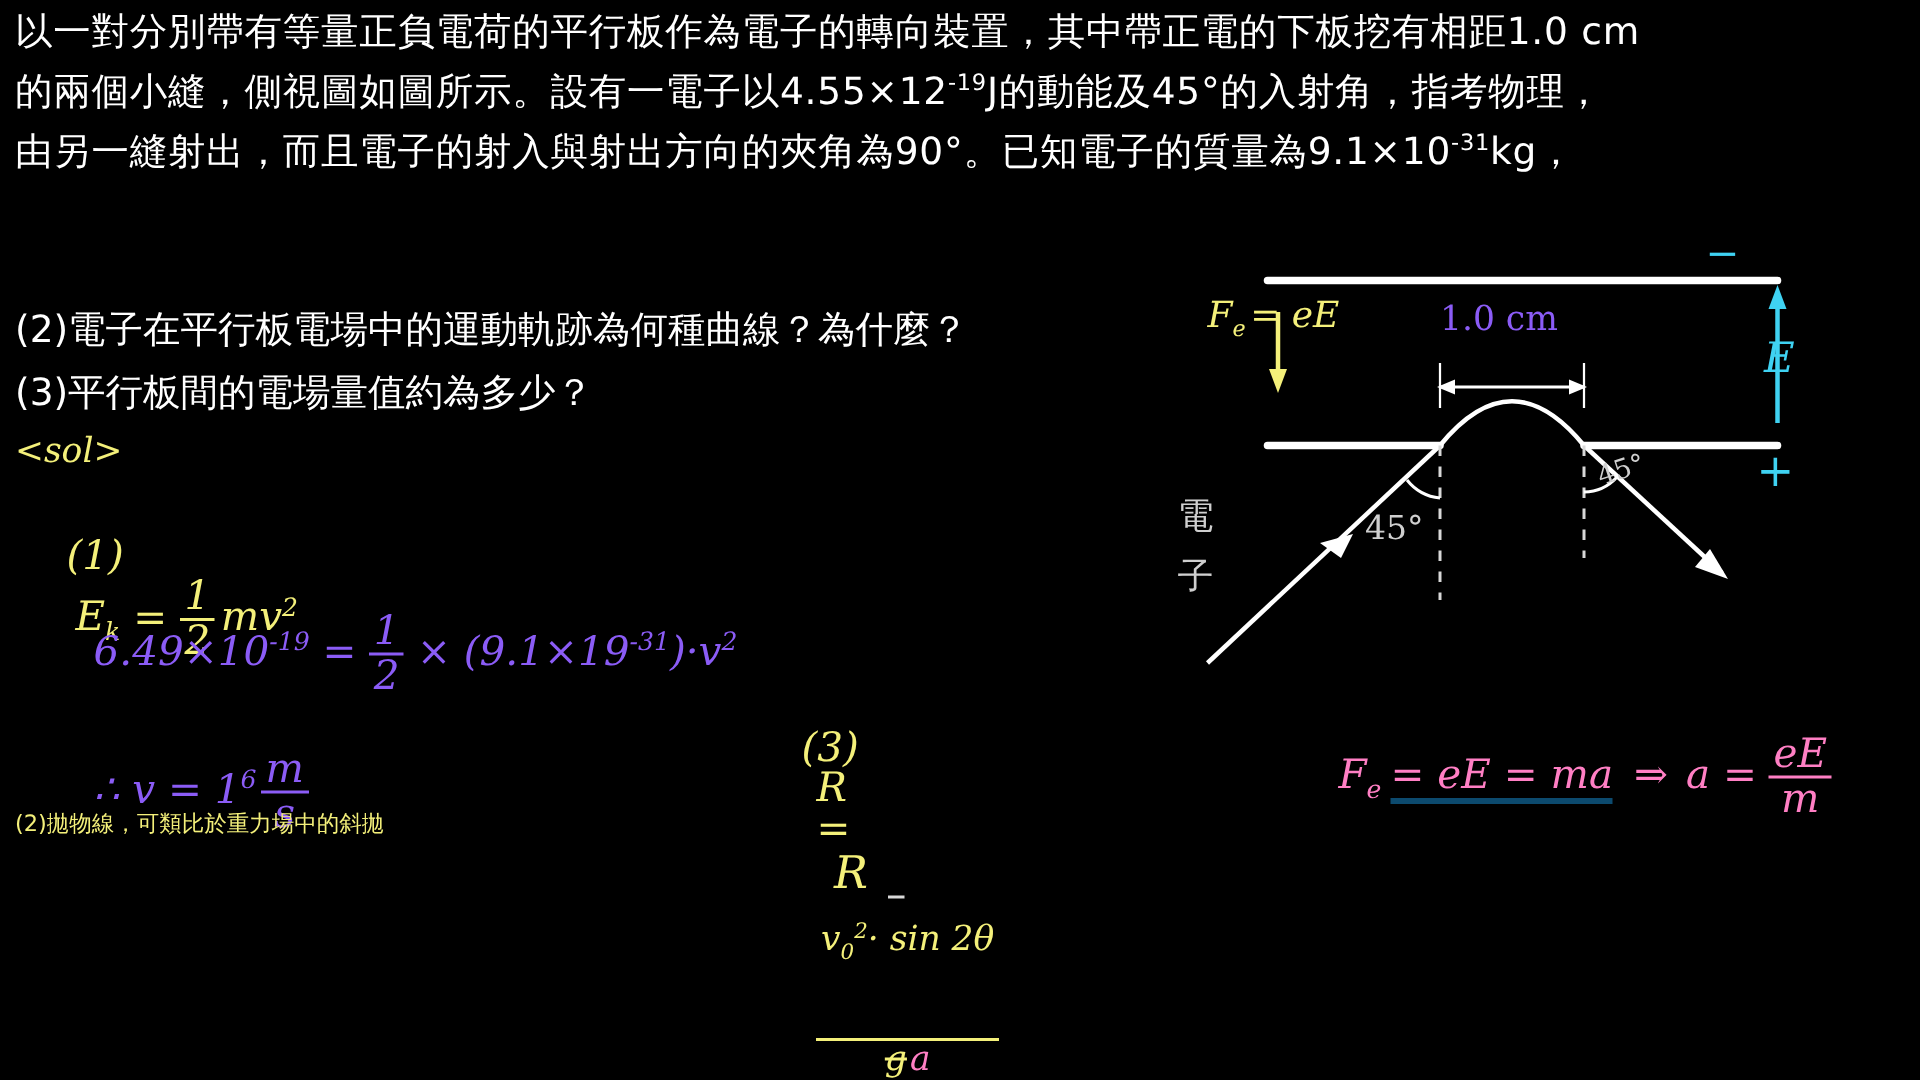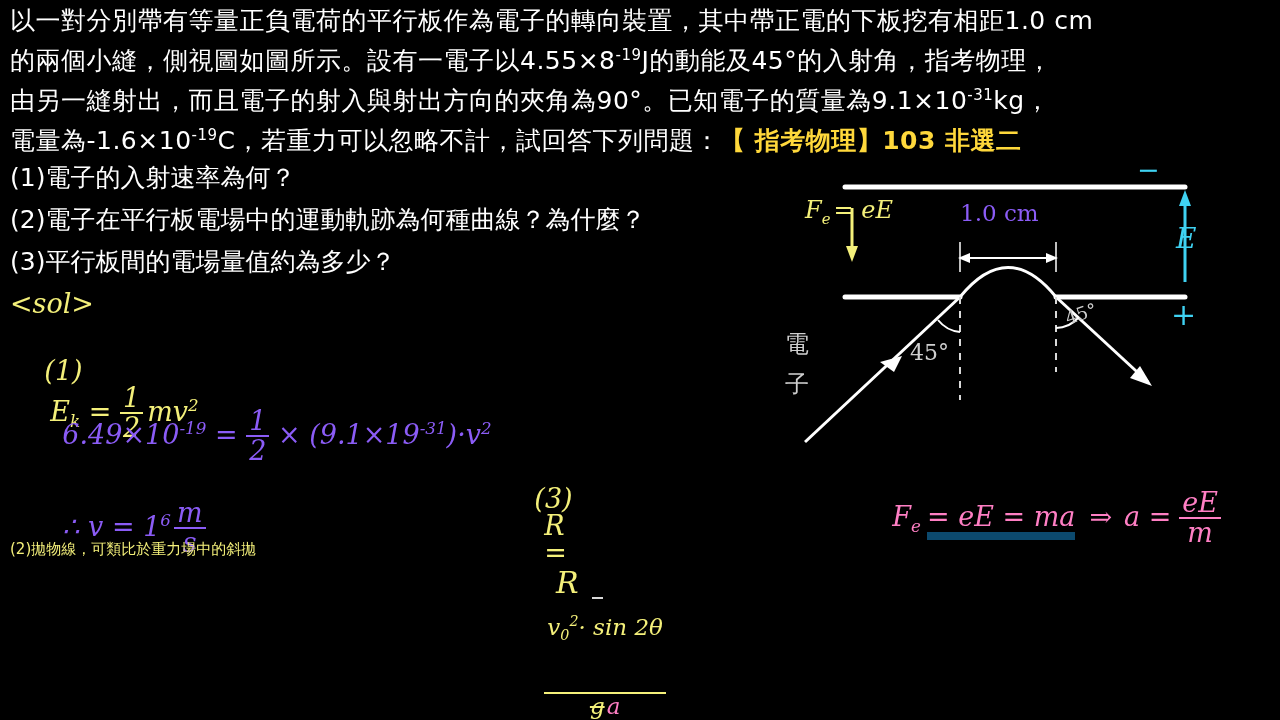--- a/index.html
+++ b/index.html
@@ -52,21 +52,21 @@
     font-family: "DejaVu Serif", "Liberation Serif", serif;
     font-style: italic;
   }
   .yellow { color: #f4f07a; }
   .pink   { color: #ff7fc4; }
   .cyan   { color: #3fd2f2; }
   .white  { color: #8b5cf6; }
   .grey   { color: #cfcfcf; }
 
   .sol-head {
-    font-size: 27px;
+    font-size: 23px;
   }
   .eq1 { font-size: 27px; }
   .eq2 { font-size: 27px; }
   .eq3 { font-size: 27px; }
   .ans2 {
     font-family: "DejaVu Sans", "Liberation Sans", sans-serif;
     font-size: 15px;
     font-style: normal;
   }
   sup.s { font-size: 0.62em; vertical-align: super; }
@@ -100,27 +100,25 @@
     background: #d8d8d8;
   }
 </style>
 </head>
 <body>
 
 <div id="board">
 
   <div class="txt stmt" style="left:10px; top:8px;">以一對分別帶有等量正負電荷的平行板作為電子的轉向裝置，其中帶正電的下板挖有相距1.0 cm</div>
 
-  <div class="txt stmt" style="left:10px; top:48px;"><span>的兩個小縫，側視圖如圖所示。設有一電子以4.55×8</span><span class="sup">-19</span><span>J的動能及45°的入射角，指考物理，</span></div>
+  <div class="txt stmt" style="left:10px; top:48px;"><span>的兩個小縫，側視圖如圖所示。設有一電子以4.55×12</span><span class="sup">-19</span><span>J的動能及45°的入射角，指考物理，</span></div>
 
   <div class="txt stmt" style="left:10px; top:88px;text-align:right;"><span>由另一縫射出，而且電子的射入與射出方向的夾角為90°。已知電子的質量為9.1×10</span><span class="sup">-31</span><span>kg，</span></div>
 
-  <div class="txt stmt" style="left:10px; top:128px;"><span>電量為-1.6×10</span><span class="sup">-19</span><span>C，若重力可以忽略不計，試回答下列問題：</span><span class="tag">【 指考物理】103 非選二</span></div>
-
-  <div class="txt qline" style="left:10px; top:165px;">(1)電子的入射速率為何？</div>
+
   <div class="txt qline" style="left:10px; top:207px;">(2)電子在平行板電場中的運動軌跡為何種曲線？為什麼？</div>
   <div class="txt qline" style="left:10px; top:249px;">(3)平行板間的電場量值約為多少？</div>
 
   <div class="txt hand yellow sol-head" style="left:10px; top:290px;">&lt;sol&gt;</div>
 
   <div class="txt hand yellow eq1" style="left:10px; top:330px;">
     <span>(1)</span>
     <span style="margin-left:6px;">E</span><sub class="s">k</sub><span> = </span><span class="frac"><span class="num">1</span><span class="den">2</span></span><span style="margin-left:4px;">mv</span><sup class="s">2</sup>
   </div>
 
@@ -138,21 +136,21 @@
     <span>(3)</span>
     <span style="margin-left:10px;">R</span>
     <span style="margin-left:10px;">=</span>
     <span class="frac" style="margin-left:10px; font-size:23px;">
       <span class="num"><span>v</span><sub class="s">0</sub><sup class="s">2</sup><span>· sin 2θ</span></span>
       <span class="den"><span style="text-decoration:line-through;">g</span><span class="pink" style="margin-left:2px;">a</span></span>
     </span>
   </div>
 
   <div class="txt hand pink eq3" style="left:858px; top:462px;">
-    <span>F</span><sub class="s">e</sub><span style="margin-left:6px; border-bottom:8px solid #0c4a6e;">= eE = ma</span><span style="margin-left:14px;">⇒</span><span style="margin-left:12px;">a =</span><span class="frac" style="margin-left:8px;"><span class="num">eE</span><span class="den">m</span></span>
+    <span>F</span><sub class="s">e</sub><span style="margin-left:6px; border-bottom:4px solid #0c4a6e;">= eE = ma</span><span style="margin-left:14px;">⇒</span><span style="margin-left:12px;">a =</span><span class="frac" style="margin-left:8px;"><span class="num">eE</span><span class="den">m</span></span>
   </div>
 
   <div class="txt hand yellow" style="left:556px; top:568px; font-size:30px;">R</div>
   <div class="cursor" style="left:592px; top:597px;"></div>
 
   <div id="diagram">
     <svg width="460" height="300" viewBox="0 0 460 300">
 
       <line x1="85" y1="27" x2="425" y2="27" stroke="#ffffff" stroke-width="5" stroke-linecap="round"></line>
 

